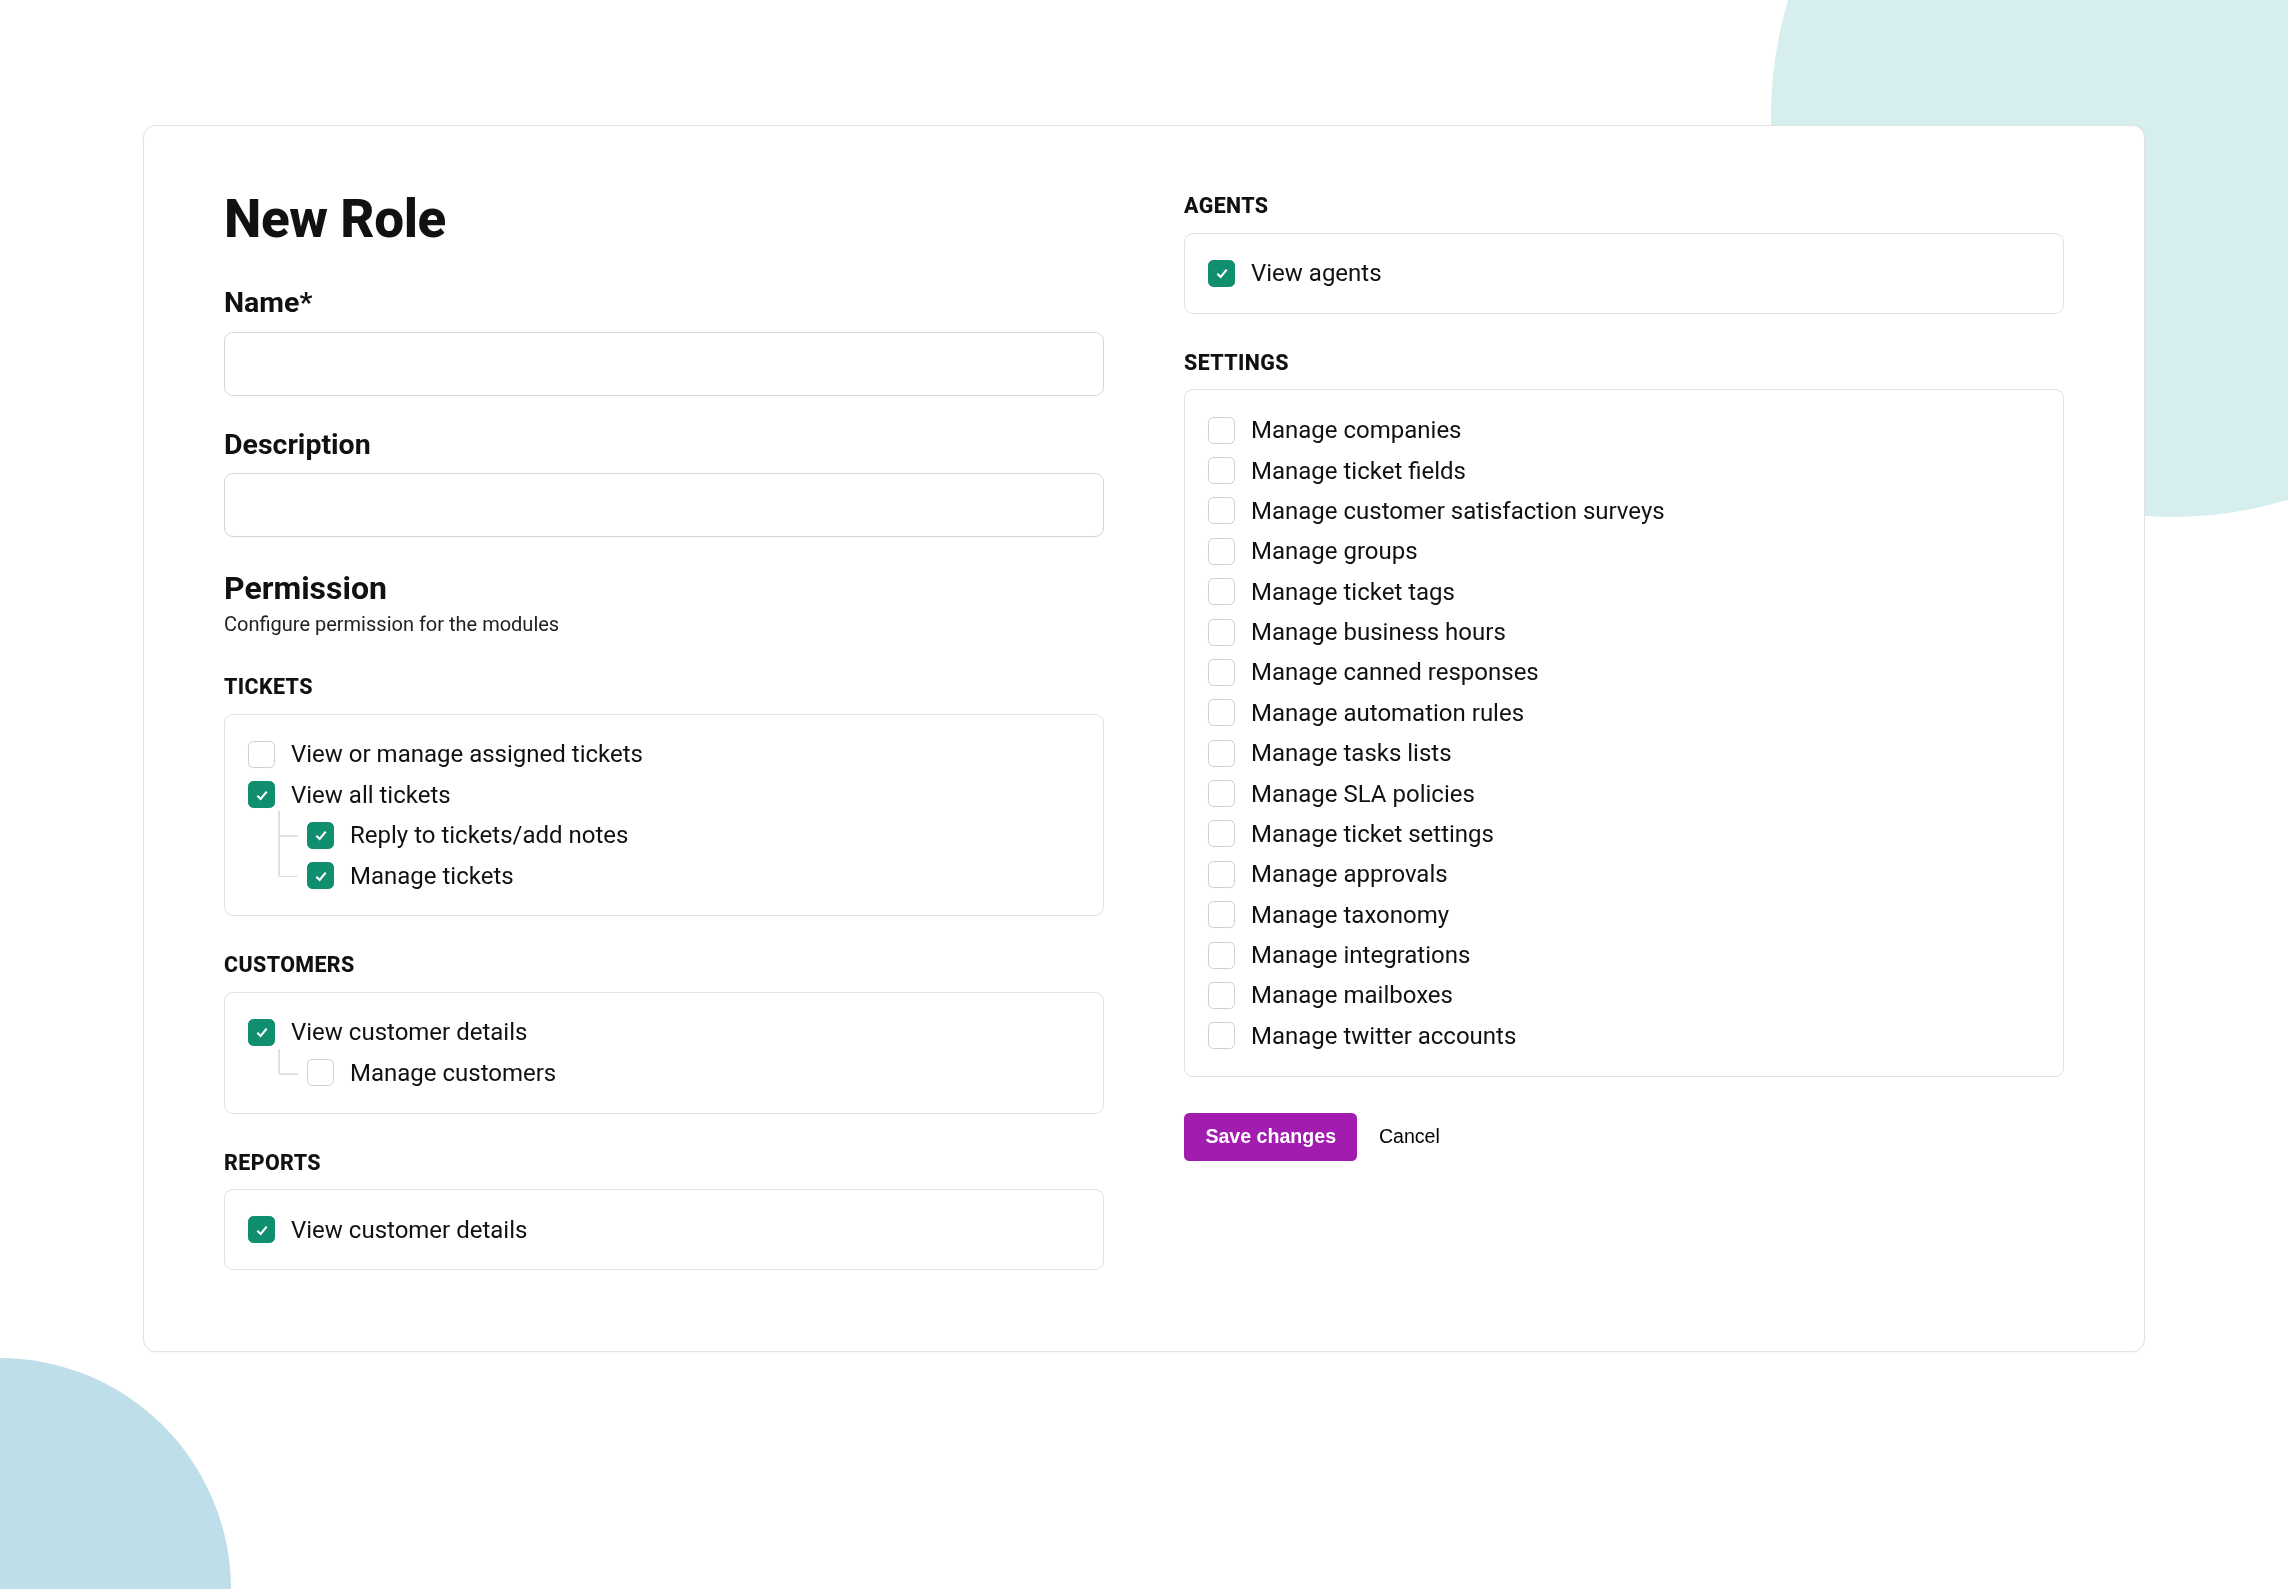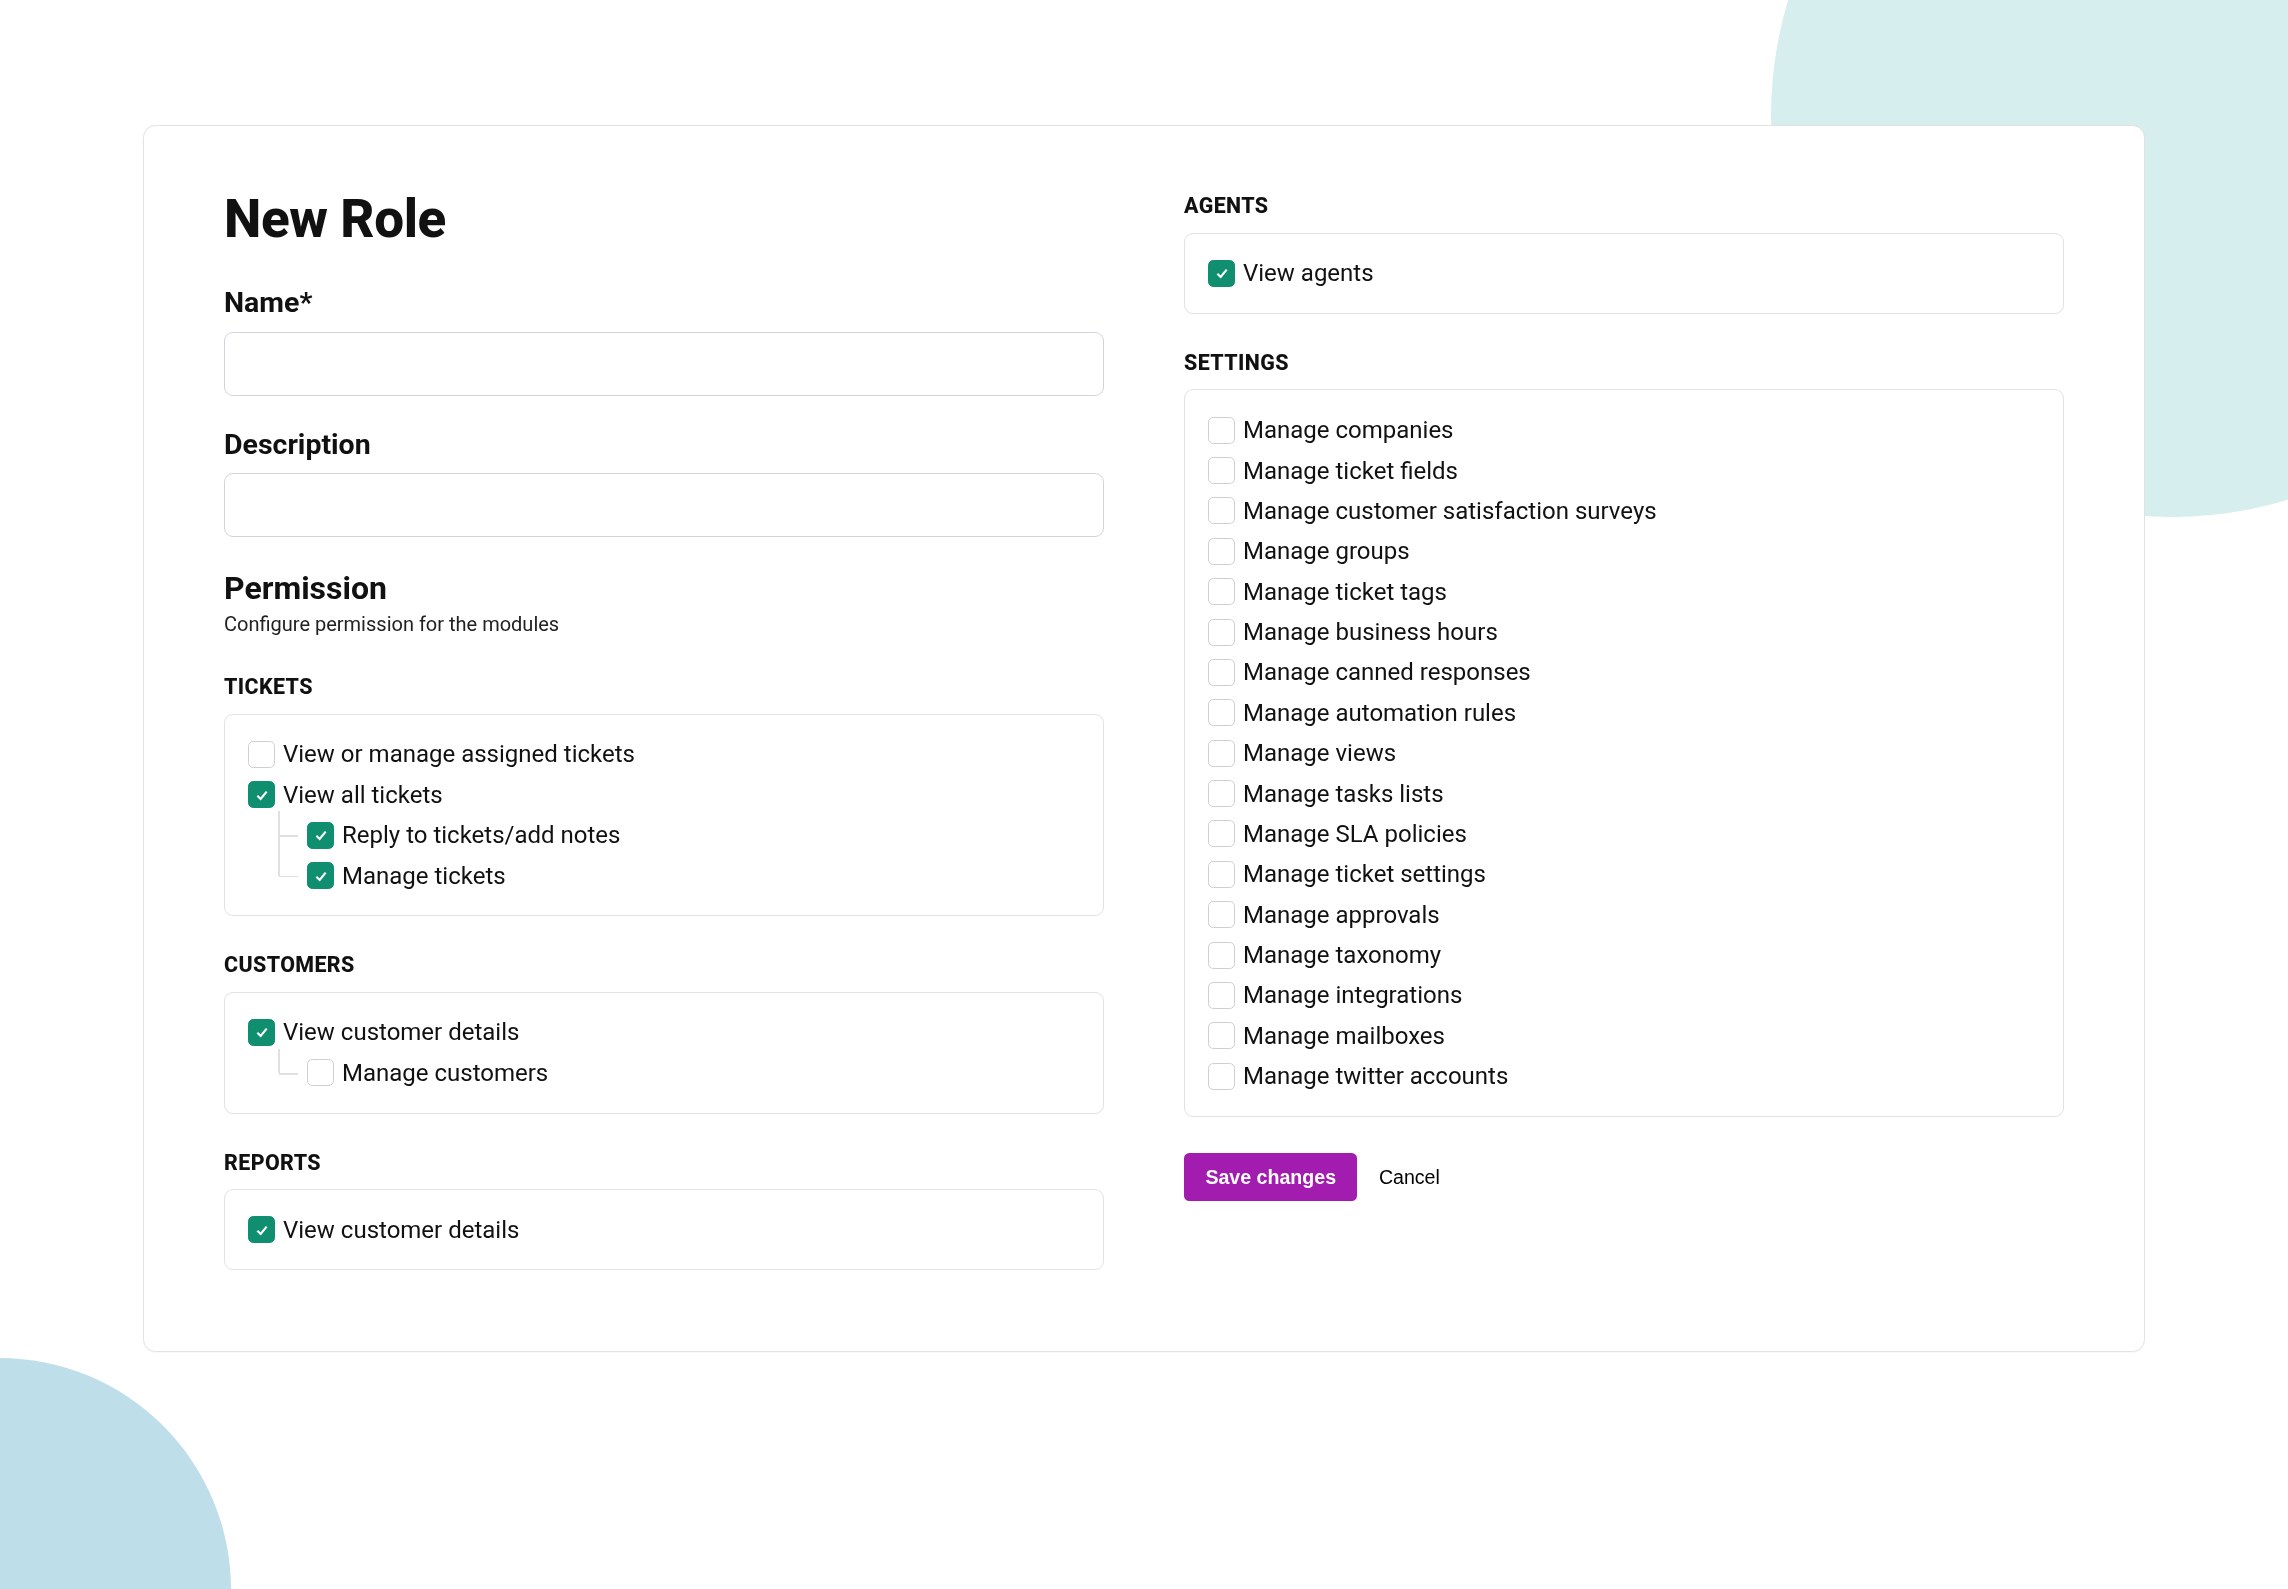--- a/index.html
+++ b/index.html
@@ -85,21 +85,21 @@
   }
   .perm-box {
     border: 0.9px solid #e2e2e2;
     border-radius: 9px;
     padding: 19.6px 23px;
     margin-bottom: 36px;
   }
   .perm-row {
     display: flex;
     align-items: center;
-    gap: 8px;
+    gap: 16px;
     padding: 6.2px 0;
   }
   .perm-label {
     font-size: 24px;
     color: #111;
   }
   .checkbox {
     width: 27px;
     height: 27px;
     border-radius: 5.3px;
@@ -304,24 +304,20 @@
         <div class="perm-row">
           <span class="checkbox unchecked"></span>
           <span class="perm-label">Manage canned responses</span>
         </div>
         <div class="perm-row">
           <span class="checkbox unchecked"></span>
           <span class="perm-label">Manage automation rules</span>
         </div>
         <div class="perm-row">
           <span class="checkbox unchecked"></span>
-          <span class="perm-label">Manage views</span>
-        </div>
-        <div class="perm-row">
-          <span class="checkbox unchecked"></span>
           <span class="perm-label">Manage tasks lists</span>
         </div>
         <div class="perm-row">
           <span class="checkbox unchecked"></span>
           <span class="perm-label">Manage SLA policies</span>
         </div>
         <div class="perm-row">
           <span class="checkbox unchecked"></span>
           <span class="perm-label">Manage ticket settings</span>
         </div>

